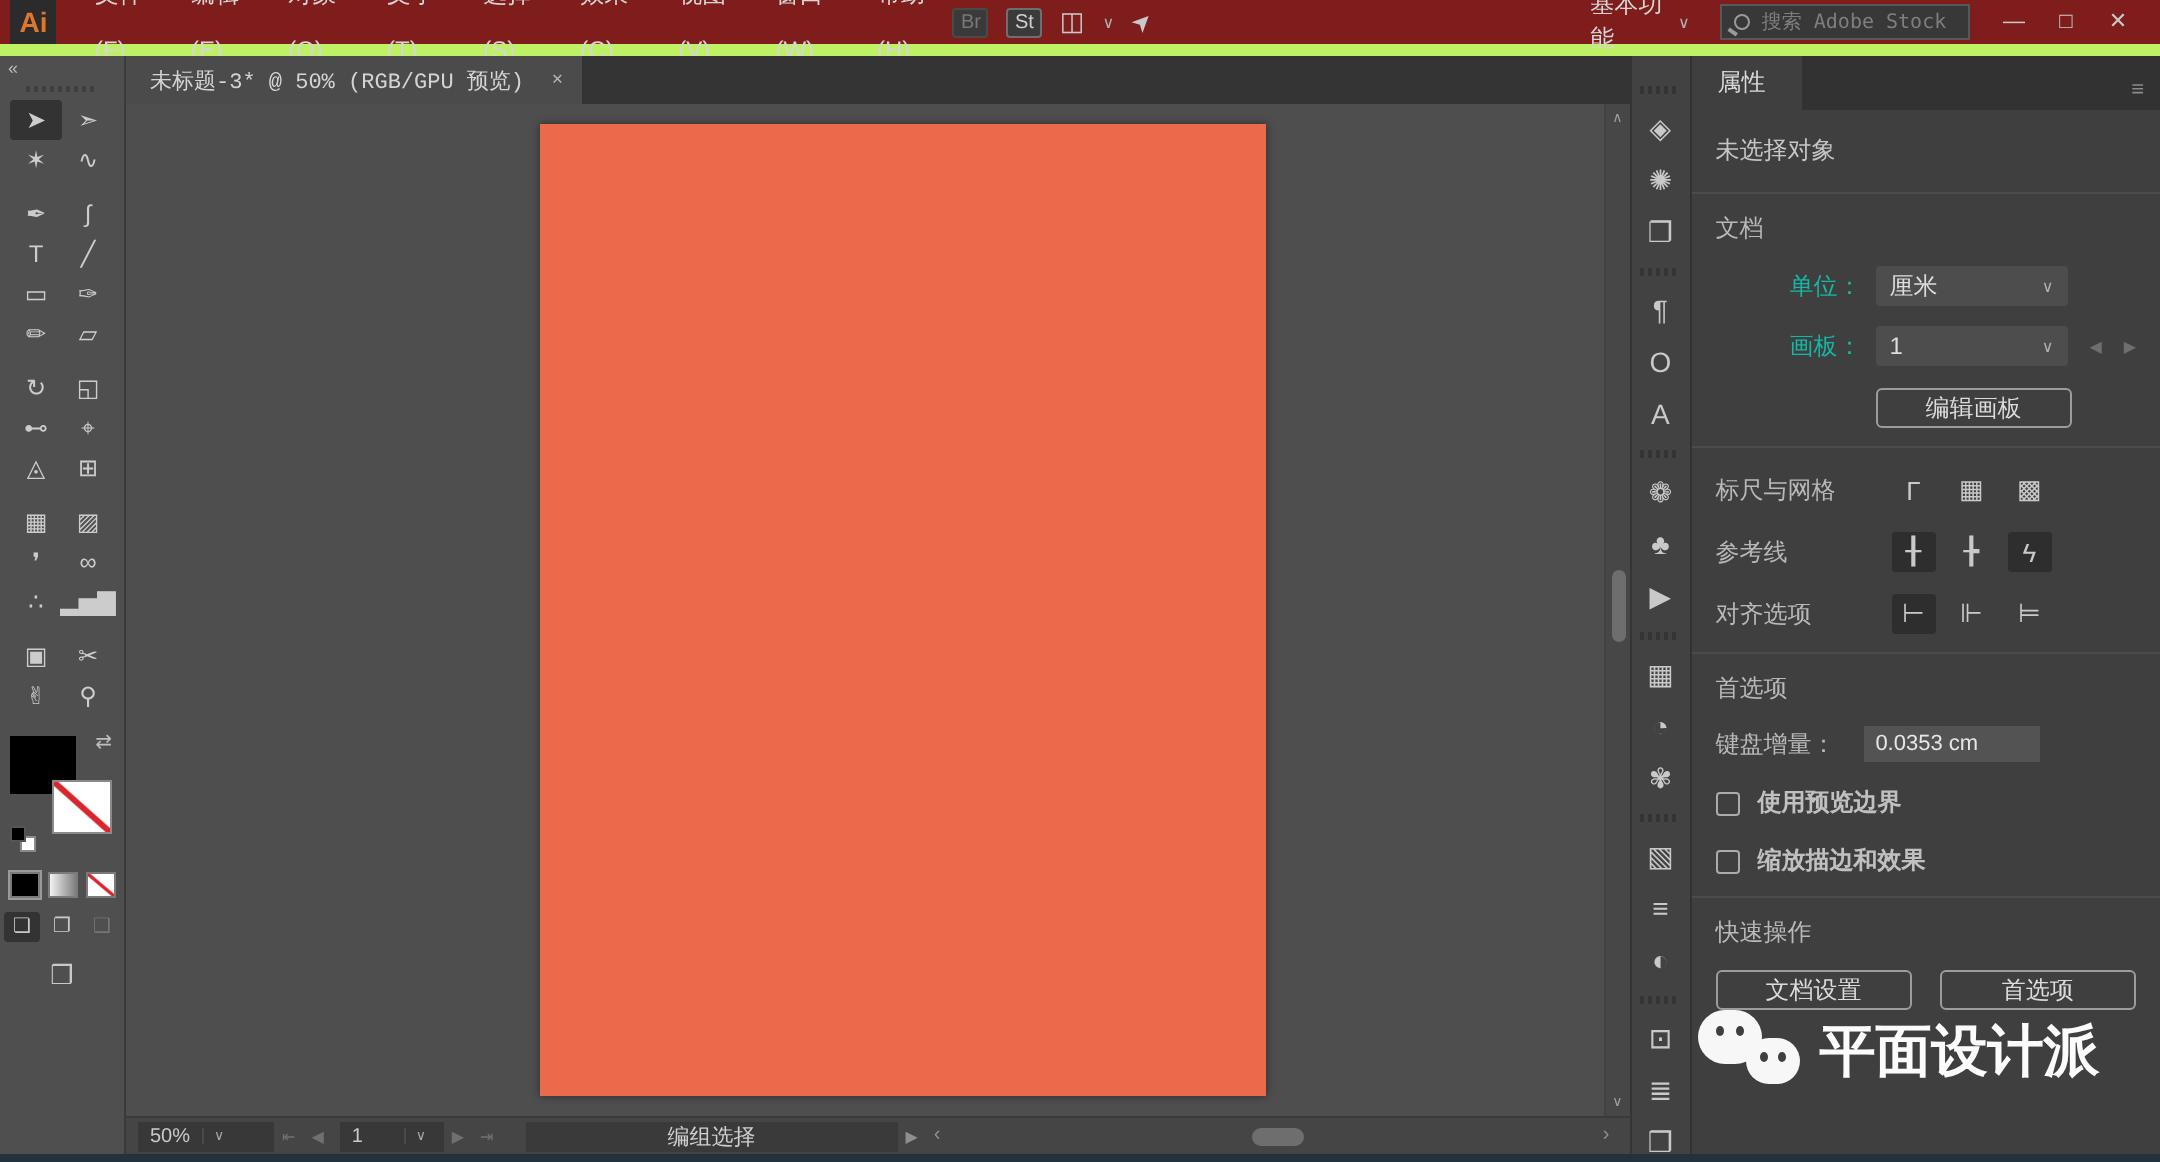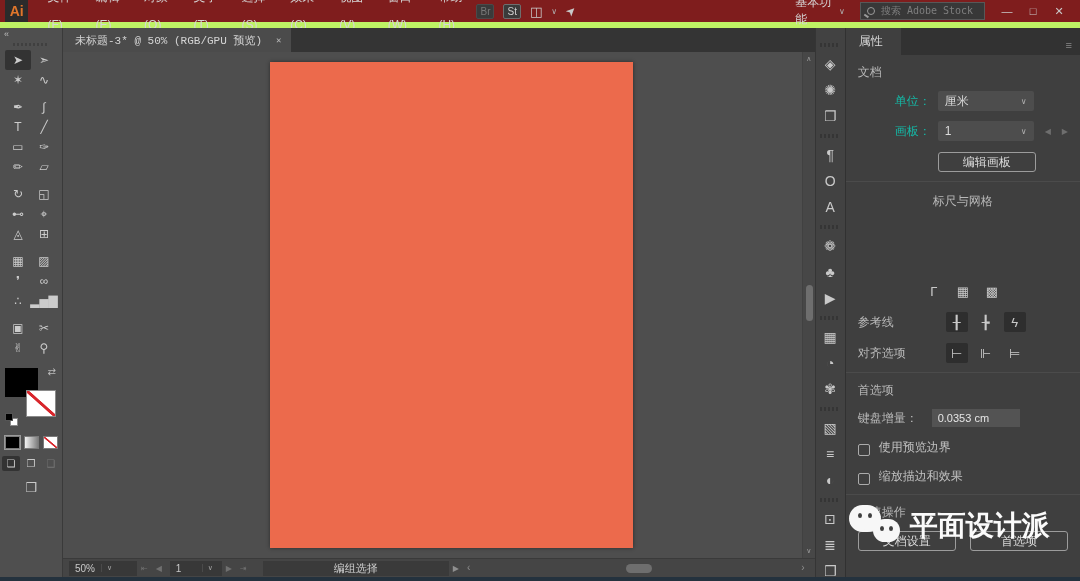--- a/index.html
+++ b/index.html
@@ -96,27 +96,27 @@
   .nosel { color:#C6C6C6; font-size:12px; padding:12px 12px; border-bottom:1px solid #4B4B4B; }
   .sechead { color:#B8B8B8; font-size:12px; }
   .frow { display:flex; align-items:center; margin-top:10px; }
   .flabel { flex:0 0 80px; text-align:right; padding-right:7px; color:#14b8a6; font-size:12px; }
   .fselect { width:96px; height:20px; background:#4D4D4D; border-radius:2px; display:flex; align-items:center; padding:0 7px; color:#DCDCDC; font-size:12px; }
   .fselect .schev2 { margin-left:auto; color:#B0B0B0; font-size:8px; }
   .abarr { color:#6E6E6E; font-size:8px; margin-left:11px; }
   .pbtn { height:20px; border:1px solid #9C9C9C; border-radius:3px; color:#DCDCDC; font-size:12px; display:flex; align-items:center; justify-content:center; background:transparent; }
   .editbtn { width:98px; margin-left:80px; margin-top:11px; }
   .irow { display:flex; align-items:center; margin-top:11px; }
-  .irow:first-child { margin-top:2px;flex-direction:column; }
+  .irow:first-child { margin-top:2px; }
   .ilabel { flex:0 0 88px; color:#B8B8B8; font-size:12px; }
   .ibtns { display:flex; gap:7px; }
   .ibtn { width:22px; height:20px; display:flex; align-items:center; justify-content:center; color:#C9C9C9; font-size:13px; border-radius:2px; }
   .ibtn.active { background:#2E2E2E; }
   .pinput { width:88px; height:18px; background:#535353; color:#E6E6E6; font-size:11px; display:flex; align-items:center; padding:0 6px; }
-  .chk { display:flex; align-items:flex-end; gap:9px; margin-top:12px; }
+  .chk { display:flex; align-items:center; gap:9px; margin-top:12px;font-weight:bold; }
   .box { width:12px; height:12px; border:1px solid #ABABAB; border-radius:2px; flex:0 0 12px; }
   .chklabel { color:#C0C0C0; font-size:12px; }
   .qrow { display:flex; gap:14px; margin-top:10px; }
   .qbtn { flex:1; }
   .psec.last { border-bottom:none; }
 
   
   .wm { position:absolute; left:3px; bottom:28px; display:flex; align-items:center; gap:9px; }
   .wc { position:relative; width:52px; height:46px; flex:0 0 52px; }
   .bub { position:absolute; background:#F7F7F7; }
@@ -303,20 +303,21 @@
           <div class="dicon">≣</div>
           <div class="dicon">❒</div>
         </div>
       </div>
 
     <div class="props">
       <div class="phead">
         <div class="ptab">属性</div>
         <span class="pmenu">≡</span>
       </div>
+      <div class="nosel">未选择对象</div>
 
       <div class="psec">
         <div class="sechead">文档</div>
         <div class="frow">
           <span class="flabel">单位：</span>
           <div class="fselect">
             <span>厘米</span>
             <span class="schev2">∨</span>
           </div>
         </div>

